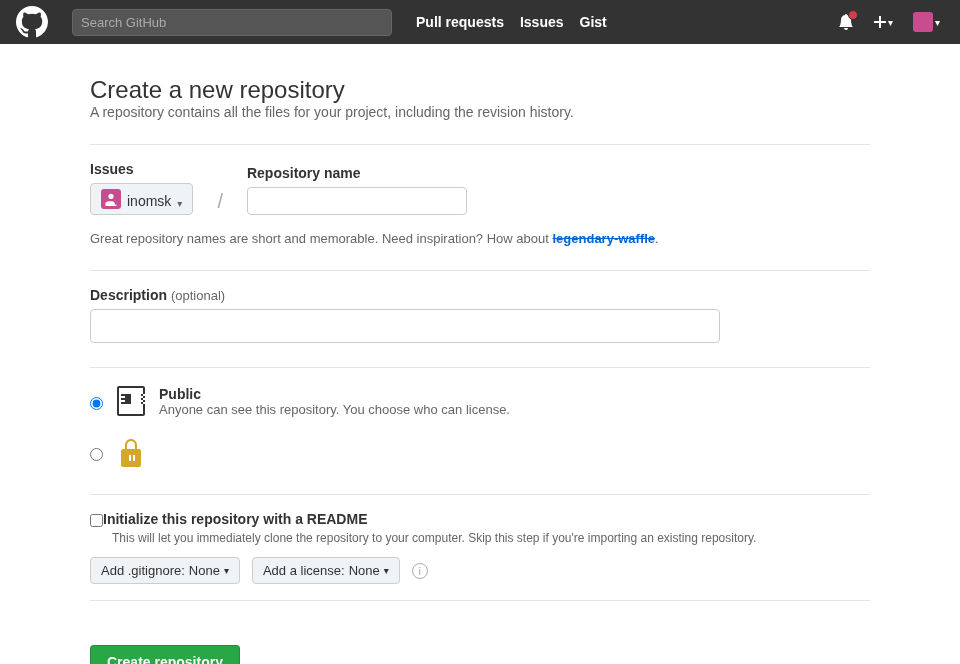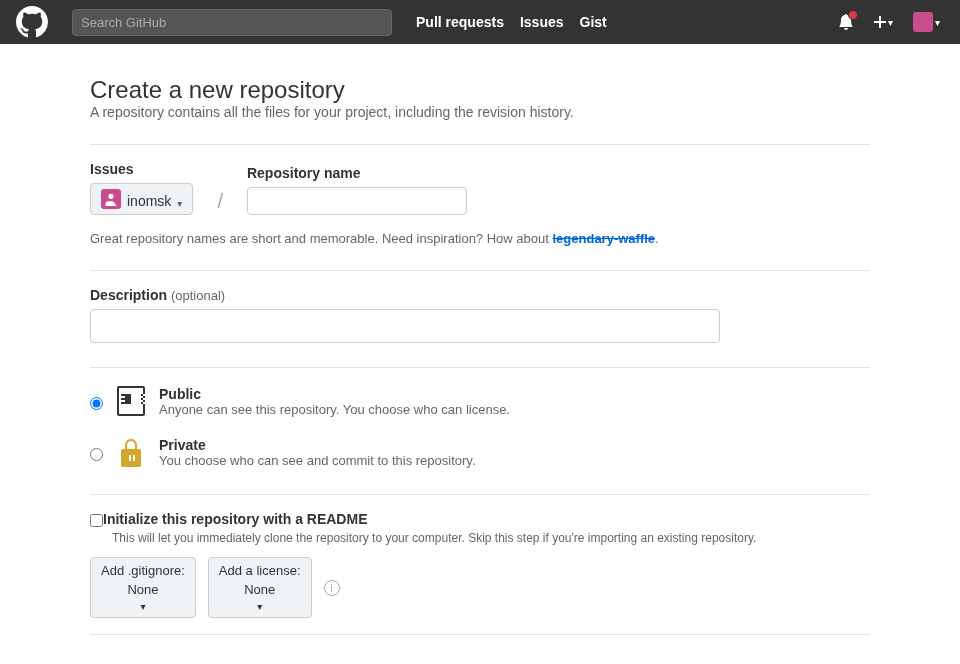--- a/index.html
+++ b/index.html
@@ -220,21 +220,20 @@
       display: flex;
       align-items: center;
       gap: 4px;
       background: #eff3f6;
       border: 1px solid #ccc;
       border-radius: 4px;
       padding: 5px 10px;
       cursor: pointer;
       font-size: 13px;
       color: #333;
-      flex-direction: column;
     }
     .info-icon {
       width: 16px;
       height: 16px;
       border-radius: 50%;
       border: 1px solid #aaa;
       display: inline-flex;
       align-items: center;
       justify-content: center;
       font-size: 11px;
@@ -377,24 +376,20 @@
         <span class="radio-desc">Anyone can see this repository. You choose who can license.</span>
       </div>
     </div>
     <div class="radio-option">
       <input type="radio" name="visibility" value="private" style="">
       <div class="lock-icon">
         <svg viewBox="0 0 12 16" fill="#d4a72c" xmlns="http://www.w3.org/2000/svg">
           <path fill-rule="evenodd" d="M10 7H9V5c0-1.66-1.34-3-3-3S3 3.34 3 5v2H2c-.55 0-1 .45-1 1v7c0 .55.45 1 1 1h8c.55 0 1-.45 1-1V8c0-.55-.45-1-1-1zm-4 6H5v-3h1v3zm2 0H7v-3h1v3zm1-6H4V5c0-1.1.9-2 2-2s2 .9 2 2v2z"></path>
         </svg>
       </div>
-      <div class="radio-text-group">
-        <span class="radio-title">Private</span>
-        <span class="radio-desc">You choose who can see and commit to this repository.</span>
-      </div>
     </div>
   </div>
 
   <hr class="divider">
 
   
   <div class="form-section checkbox-section">
     <div class="checkbox-row">
       <input type="checkbox" style="">
       <span class="checkbox-label">Initialize this repository with a README</span>

